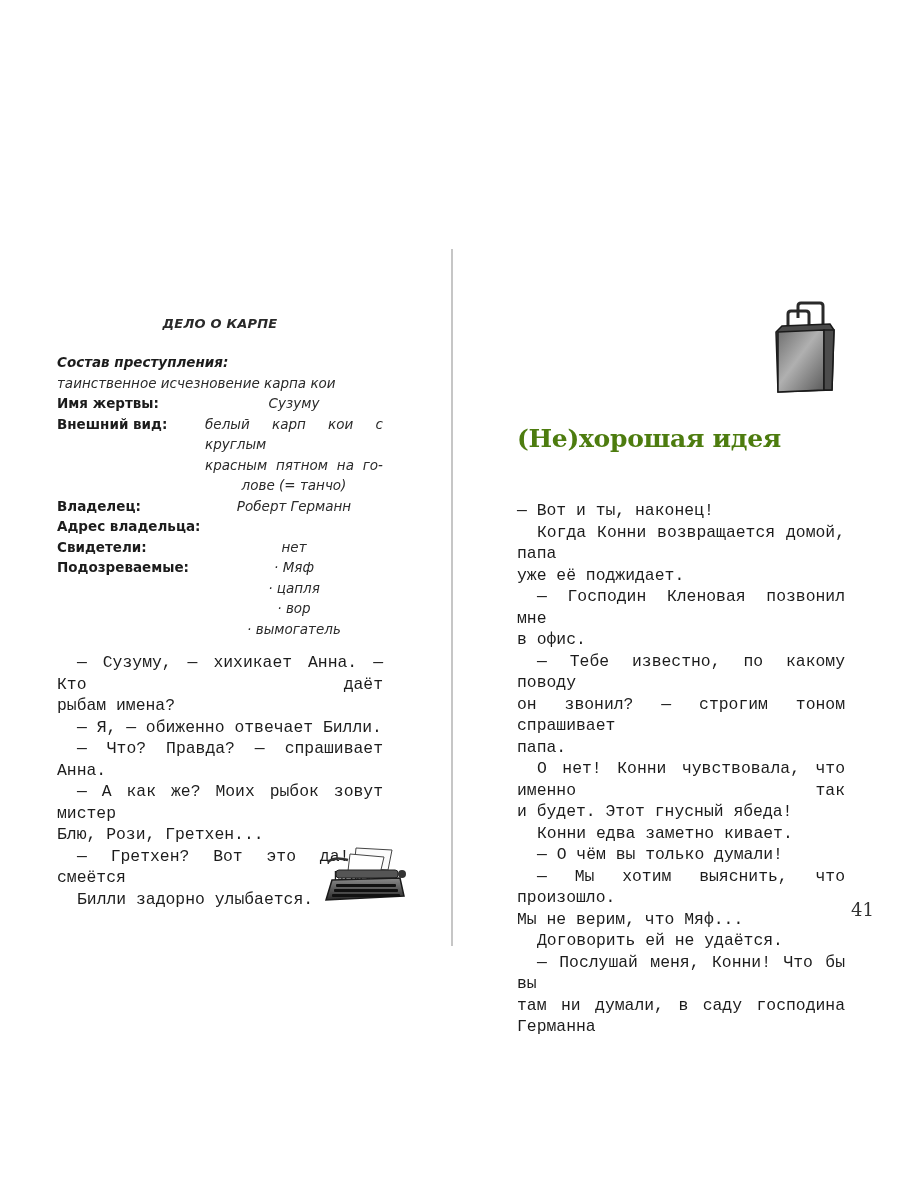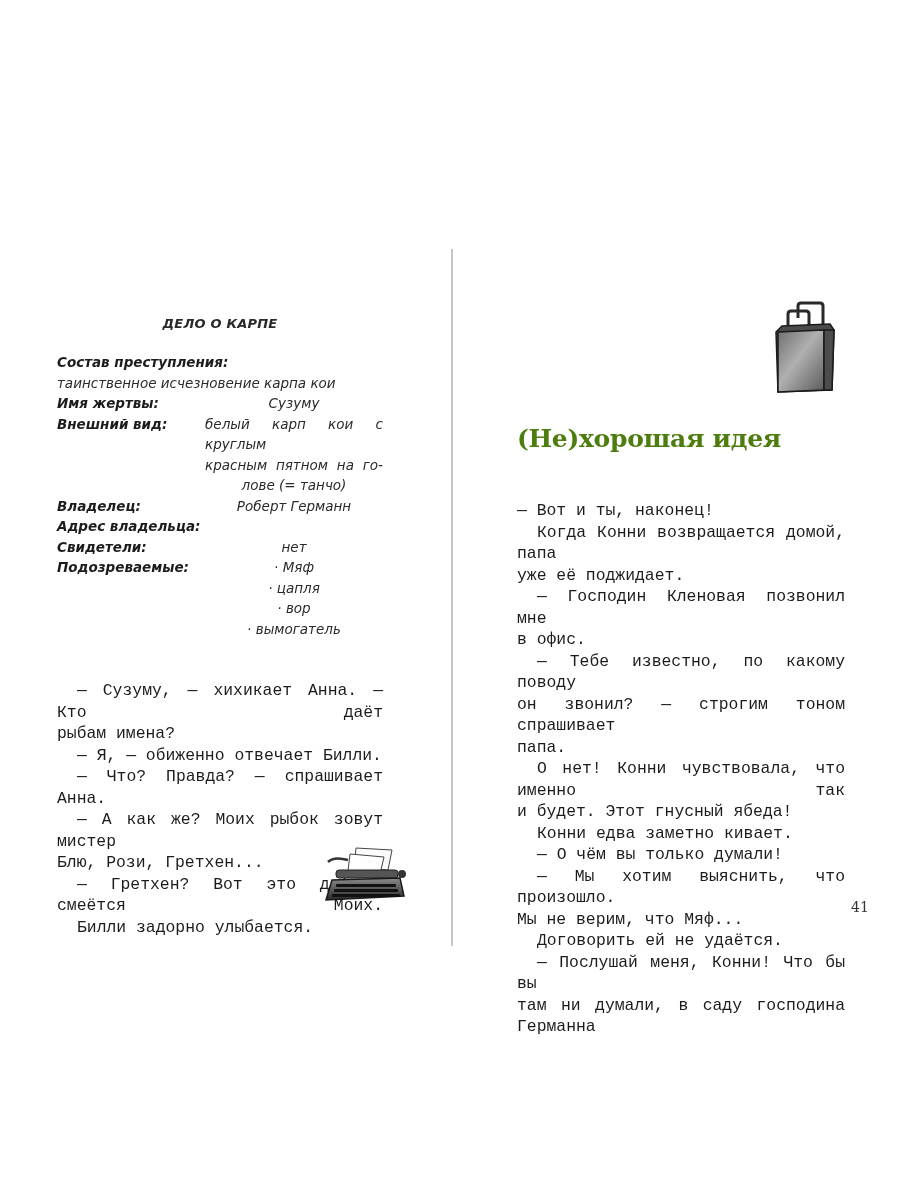--- a/index.html
+++ b/index.html
@@ -22,46 +22,46 @@
     font-size: 13px; letter-spacing: 0.2px; color: #2a2a2a;
   }
 
   .case-file {
     position: absolute; left: 0; top: 52px; width: 326px;
     font-family: "DejaVu Sans", sans-serif; font-size: 13.5px; line-height: 20.5px;
   }
   .cf-heading { font-weight: bold; font-style: italic; }
   .cf-line { white-space: nowrap; font-style: italic; color: #2a2a2a; }
   .cf-row { display: flex; }
-  .cf-label { width: 148px; flex: none; font-weight: bold; font-style: italic; }
+  .cf-label { width: 148px; flex: none; font-weight: bold; }
   .cf-value { flex: 1; font-style: italic; color: #2a2a2a; }
   .cf-value .ln { display: block; text-align: center; }
   .cf-value .just { text-align: justify; text-align-last: justify; }
 
   .prose {
     font-family: Liberation Mono, monospace; font-size: 16.4px; line-height: 21.5px;
     color: #1c1c1c;
   }
   .prose p { margin: 0; text-indent: 20px; text-align: justify; }
   .prose p .ln { display: block; }
   .prose p .ln.j { text-align: justify; text-align-last: justify; }
 
-  #left-prose { position: absolute; left: 0; top: 380px; width: 326px; }
+  #left-prose { position: absolute; left: 0; top: 352px; width: 326px; }
   #right-prose { position: absolute; left: 0; top: 200px; width: 328px; }
 
   .chapter-title {
     position: absolute; left: 0; top: 124px; width: 328px; text-align: left;
     padding-right: 44px; box-sizing: border-box;
     font-family: "DejaVu Serif", serif; font-weight: bold; font-size: 25px;
     letter-spacing: -0.3px; color: #4d7c0f;
   }
 
   .page-number {
     position: absolute; left: 851px; top: 899px;
-    font-family: "DejaVu Serif", serif; font-size: 14px; color: #333;
+    font-family: "DejaVu Serif", serif; font-size: 18px; color: #333;
   }
 
   .illus-typewriter { position: absolute; left: 320px; top: 840px; width: 88px; height: 64px; }
   .illus-bag { position: absolute; left: 768px; top: 300px; width: 74px; height: 96px; }
 </style>
 </head>
 <body>
 
 <div class="page" id="left-page">
   <div class="case-title">ДЕЛО О КАРПЕ</div>

